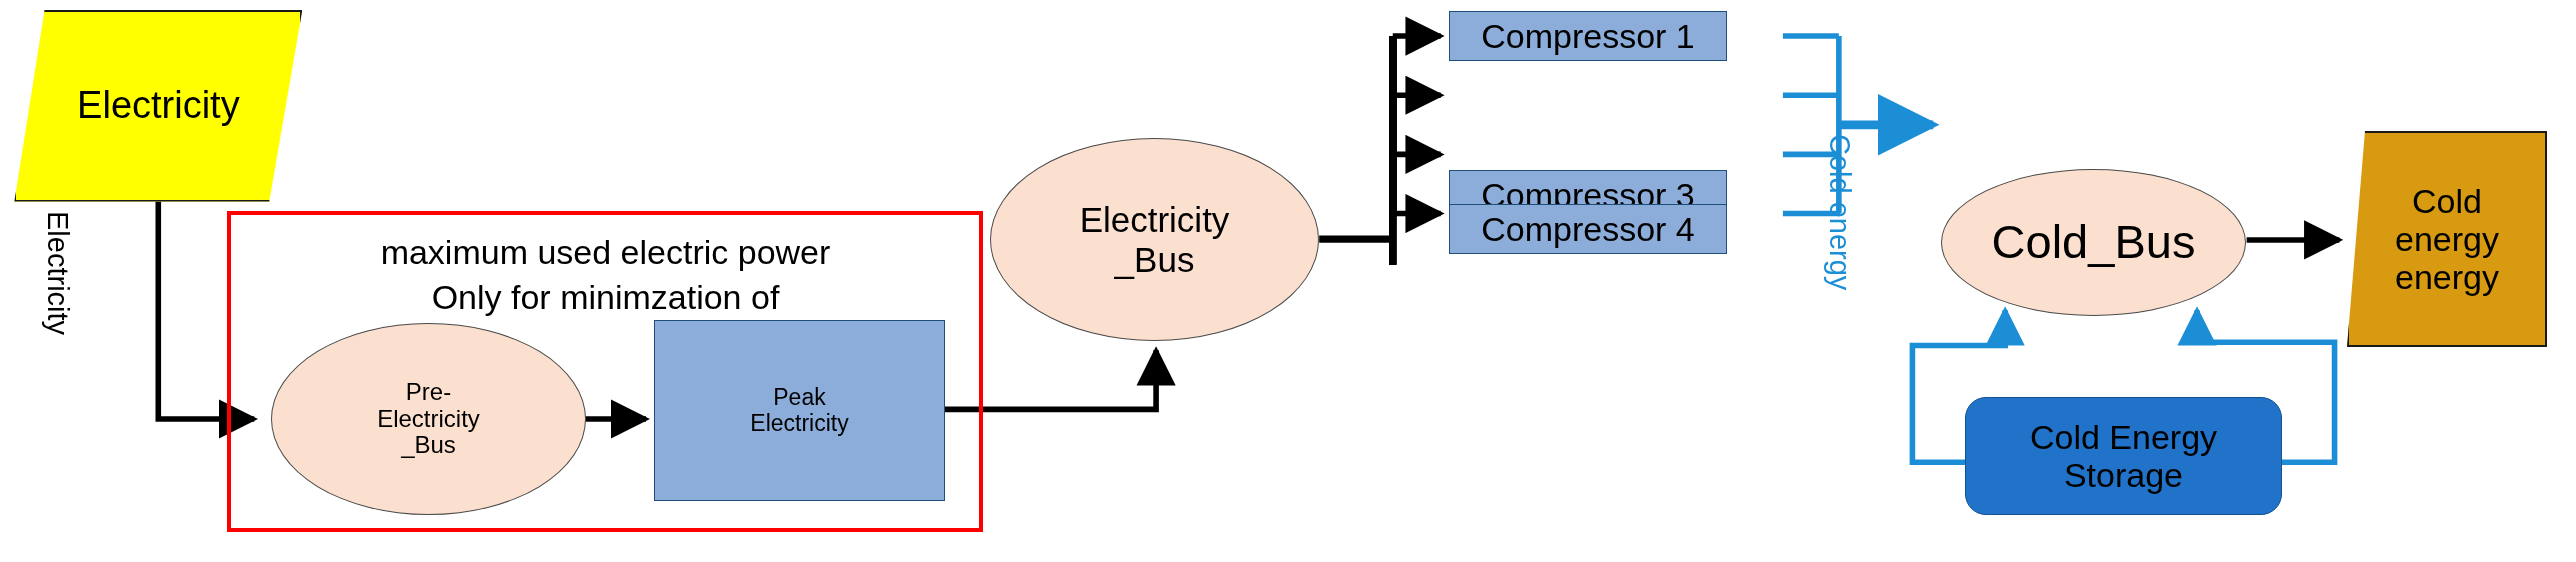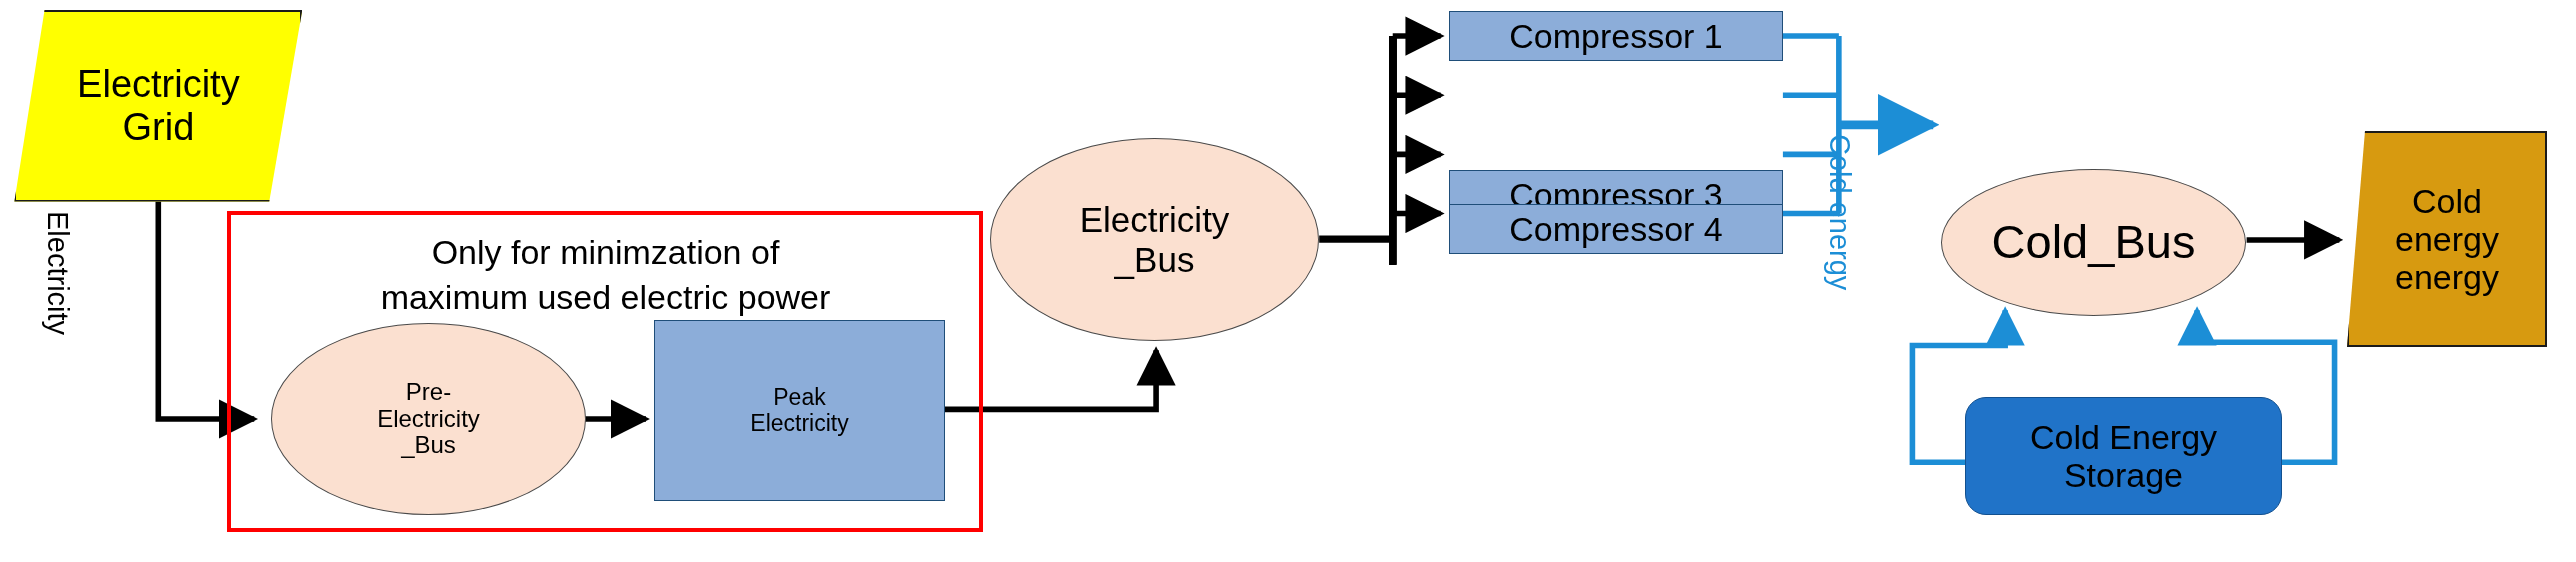--- a/index.html
+++ b/index.html
@@ -105,21 +105,21 @@
     font-size: 23px;
   }
   .peak-xfmr {
     left: 654px;
     top: 320px;
     width: 291px;
     height: 181px;
   }
   .compressor {
     left: 1449px;
-    width: 334px;
+    width: 278px;
     height: 50px;
     font-size: 34px;
   }
   .c1 { top: 11.2px; }
   .c2 { top: 70px; }
   .c3 { top: 130px; margin-top: 40px; }
   .c4 { top: 204px; }
 
   
   .cold-storage {
@@ -236,31 +236,30 @@
     </g>
 
     <g>
       <path d="M 2810 300 L 2926 300" stroke="#000000" stroke-width="7" fill="none" marker-end="url(#arrow-black)"></path>
     </g>
   </svg>
 
   <div class="node grid-src">
     <div class="lbl">
       <div>Electricity</div>
-      <div>Grid</div>
     </div>
   </div>
 
   <div class="rot-label lbl-electricity">Electricity</div>
 
   <div class="node red-box"></div>
   <div class="node red-box-caption">
     <div>
+      <div>maximum used electric power</div>
       <div>Only for minimzation of</div>
-      <div>maximum used electric power</div>
     </div>
   </div>
 
   <div class="node ellipse pre-elec-bus">
     <div>
       <div>Pre-</div>
       <div>Electricity</div>
       <div>_Bus</div>
     </div>
   </div>

